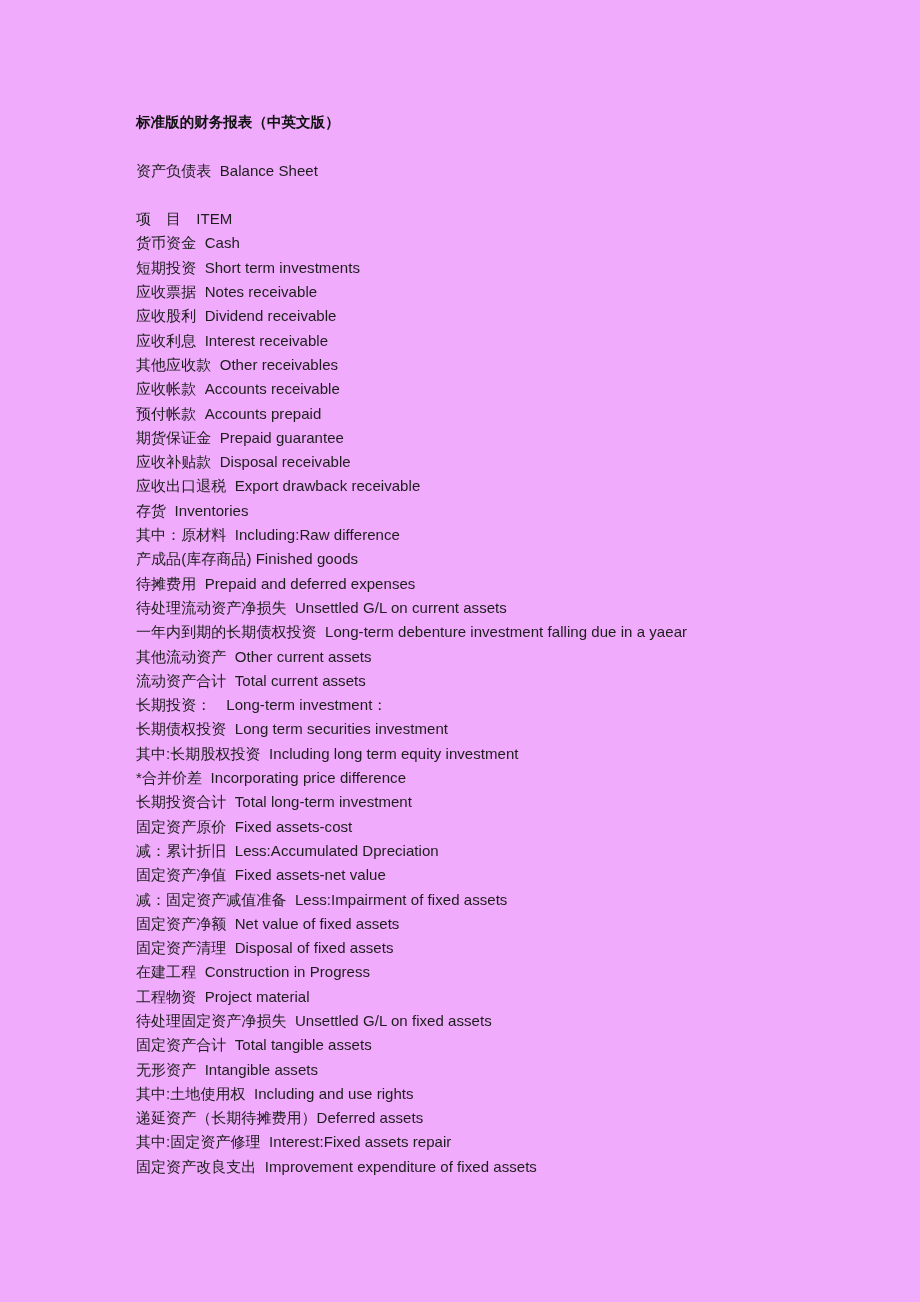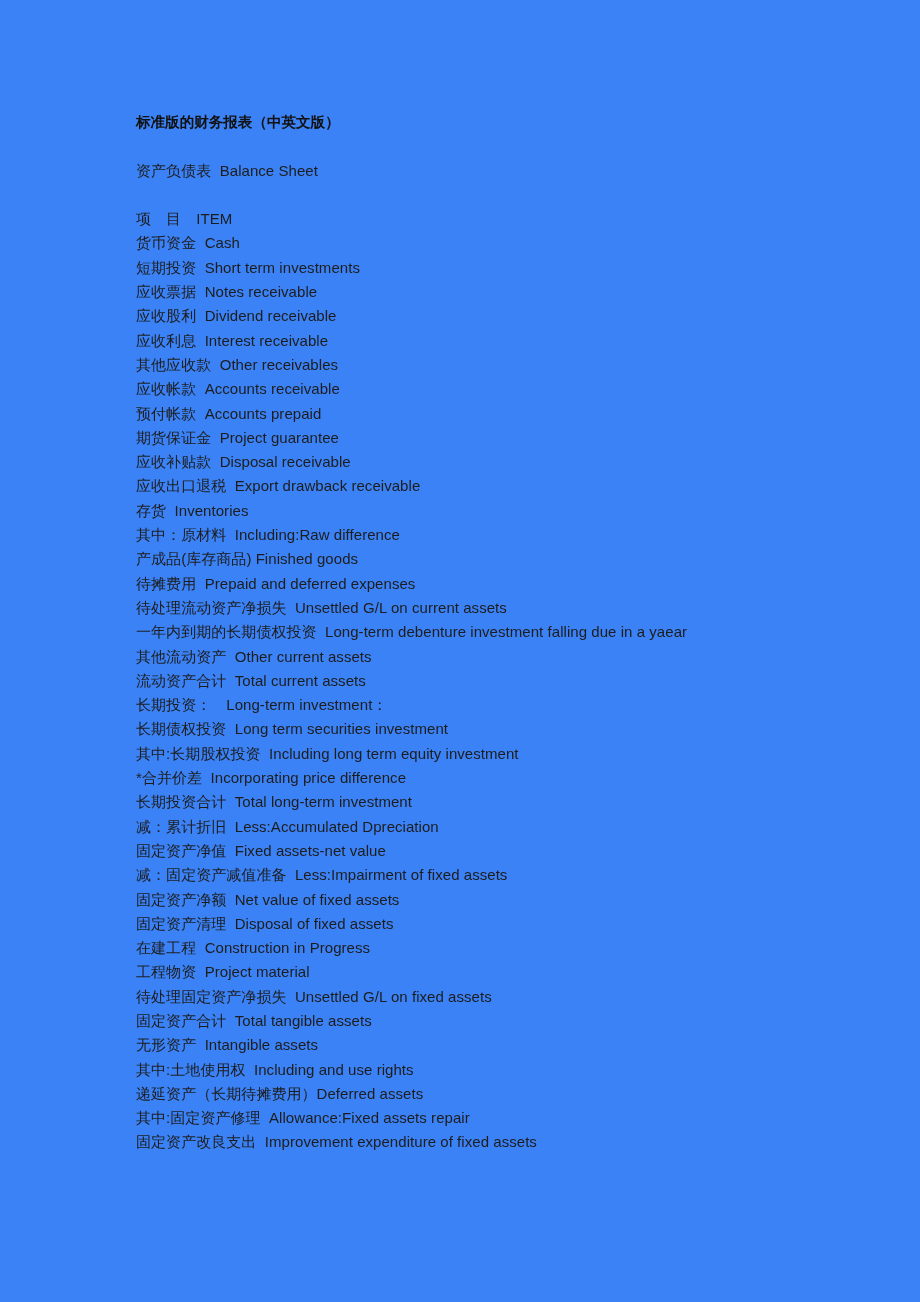--- a/index.html
+++ b/index.html
@@ -15,21 +15,21 @@
     font-family: "Liberation Sans", "DejaVu Sans", sans-serif;
     color: #1a1a1a;
     -webkit-font-smoothing: antialiased;
   }
   .page {
     width: 920px;
     height: 1302px;
     box-sizing: border-box;
     padding: 0;
     position: relative;
-    background: #3b82f6;
+    background: #f0abfc;
   }
   .doc-body {
     position: absolute;
     left: 136px;
     top: 110px;
     width: 700px;
   }
   .line {
     font-size: 15px;
     line-height: 24.3px;
@@ -64,46 +64,47 @@
 
     <div id="lines-container">
         <div class="line">货币资金  Cash</div>
         <div class="line">短期投资  Short term investments</div>
         <div class="line">应收票据  Notes receivable</div>
         <div class="line">应收股利  Dividend receivable</div>
         <div class="line">应收利息  Interest receivable</div>
         <div class="line">其他应收款  Other receivables</div>
         <div class="line">应收帐款  Accounts receivable</div>
         <div class="line">预付帐款  Accounts prepaid</div>
-        <div class="line">期货保证金  Project guarantee</div>
+        <div class="line">期货保证金  Prepaid guarantee</div>
         <div class="line">应收补贴款  Disposal receivable</div>
         <div class="line">应收出口退税  Export drawback receivable</div>
         <div class="line">存货  Inventories</div>
         <div class="line">其中：原材料  Including:Raw difference</div>
         <div class="line">产成品(库存商品) Finished goods</div>
         <div class="line">待摊费用  Prepaid and deferred expenses</div>
         <div class="line">待处理流动资产净损失  Unsettled G/L on current assets</div>
         <div class="line">一年内到期的长期债权投资  Long-term debenture investment falling due in a yaear</div>
         <div class="line">其他流动资产  Other current assets</div>
         <div class="line">流动资产合计  Total current assets</div>
         <div class="line">长期投资：　Long-term investment：</div>
         <div class="line">长期债权投资  Long term securities investment</div>
         <div class="line">其中:长期股权投资  Including long term equity investment</div>
         <div class="line">*合并价差  Incorporating price difference</div>
         <div class="line">长期投资合计  Total long-term investment</div>
+        <div class="line">固定资产原价  Fixed assets-cost</div>
         <div class="line">减：累计折旧  Less:Accumulated Dpreciation</div>
         <div class="line">固定资产净值  Fixed assets-net value</div>
         <div class="line">减：固定资产减值准备  Less:Impairment of fixed assets</div>
         <div class="line">固定资产净额  Net value of fixed assets</div>
         <div class="line">固定资产清理  Disposal of fixed assets</div>
         <div class="line">在建工程  Construction in Progress</div>
         <div class="line">工程物资  Project material</div>
         <div class="line">待处理固定资产净损失  Unsettled G/L on fixed assets</div>
         <div class="line">固定资产合计  Total tangible assets</div>
         <div class="line">无形资产  Intangible assets</div>
         <div class="line">其中:土地使用权  Including and use rights</div>
         <div class="line">递延资产（长期待摊费用）Deferred assets</div>
-        <div class="line">其中:固定资产修理  Allowance:Fixed assets repair</div>
+        <div class="line">其中:固定资产修理  Interest:Fixed assets repair</div>
         <div class="line">固定资产改良支出  Improvement expenditure of fixed assets</div>
       </div>
 
   </div>
 </div>
 
 </body></html>

